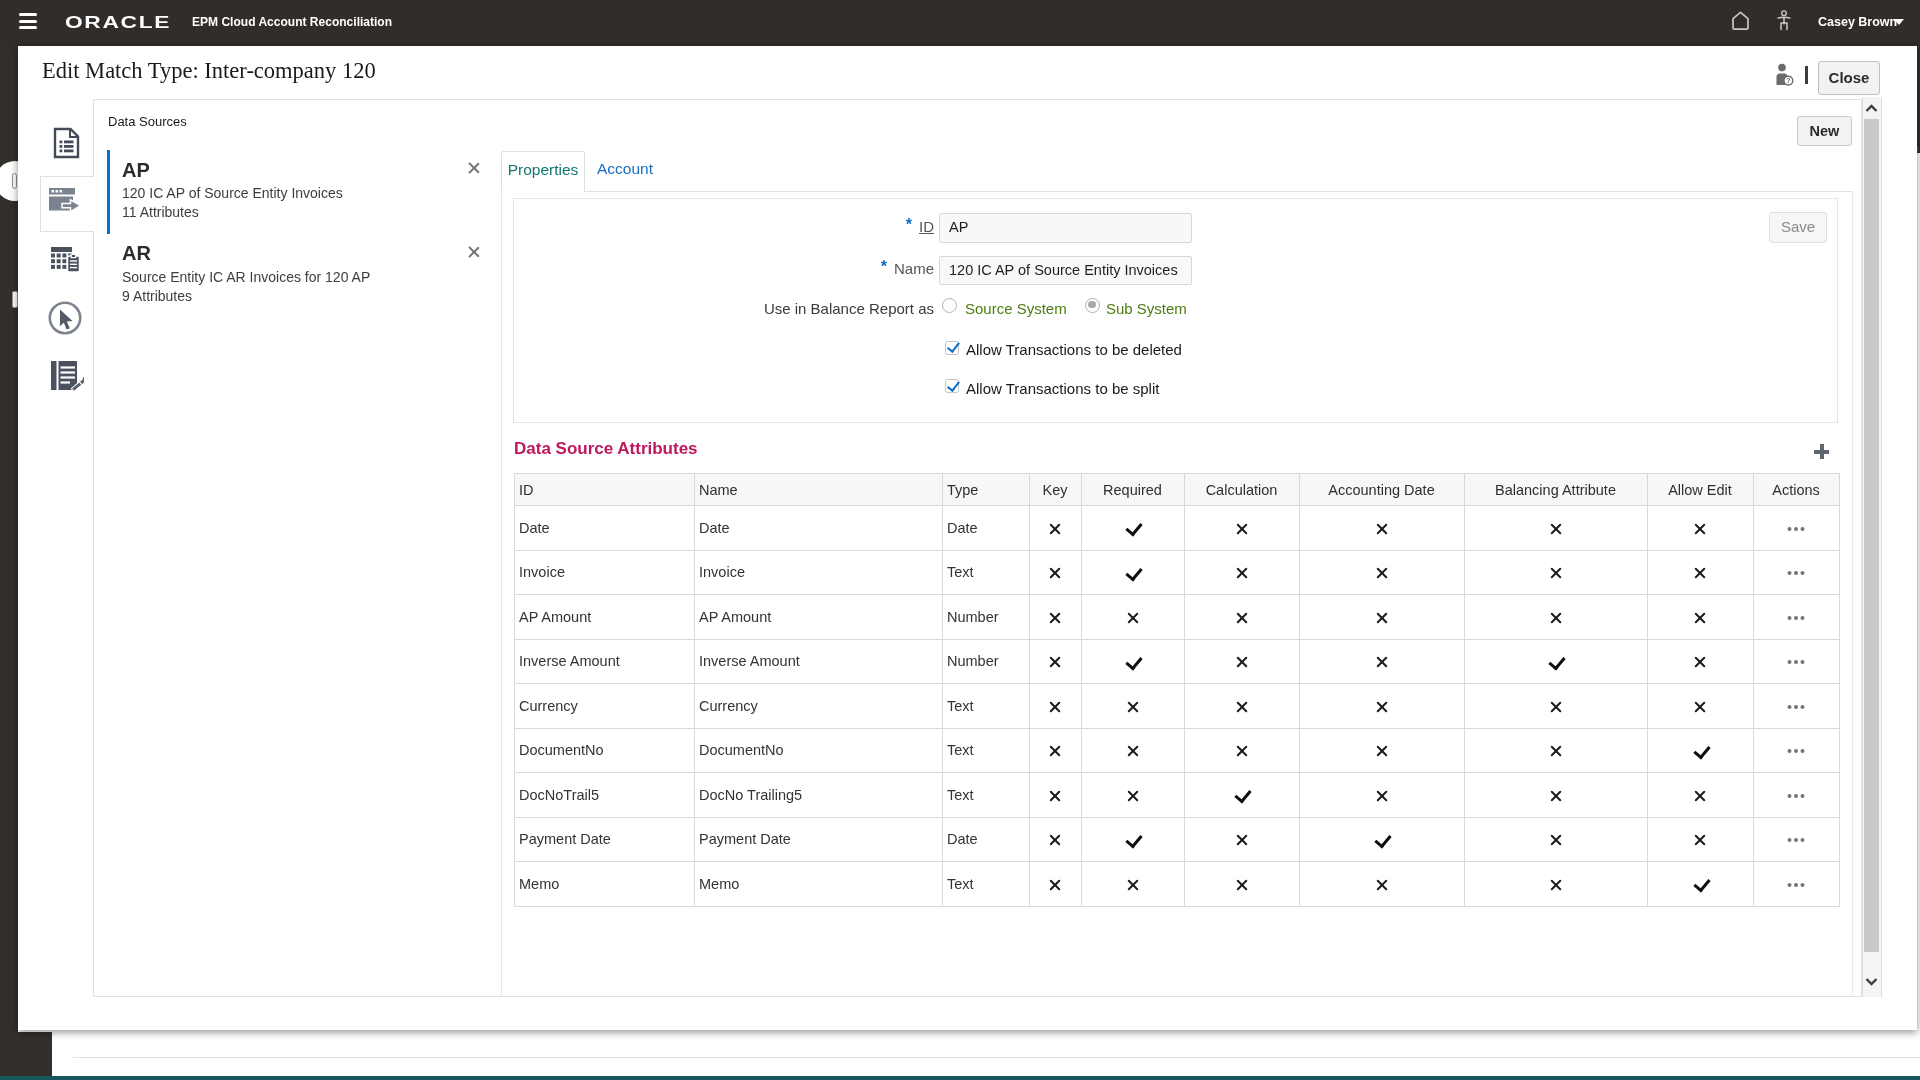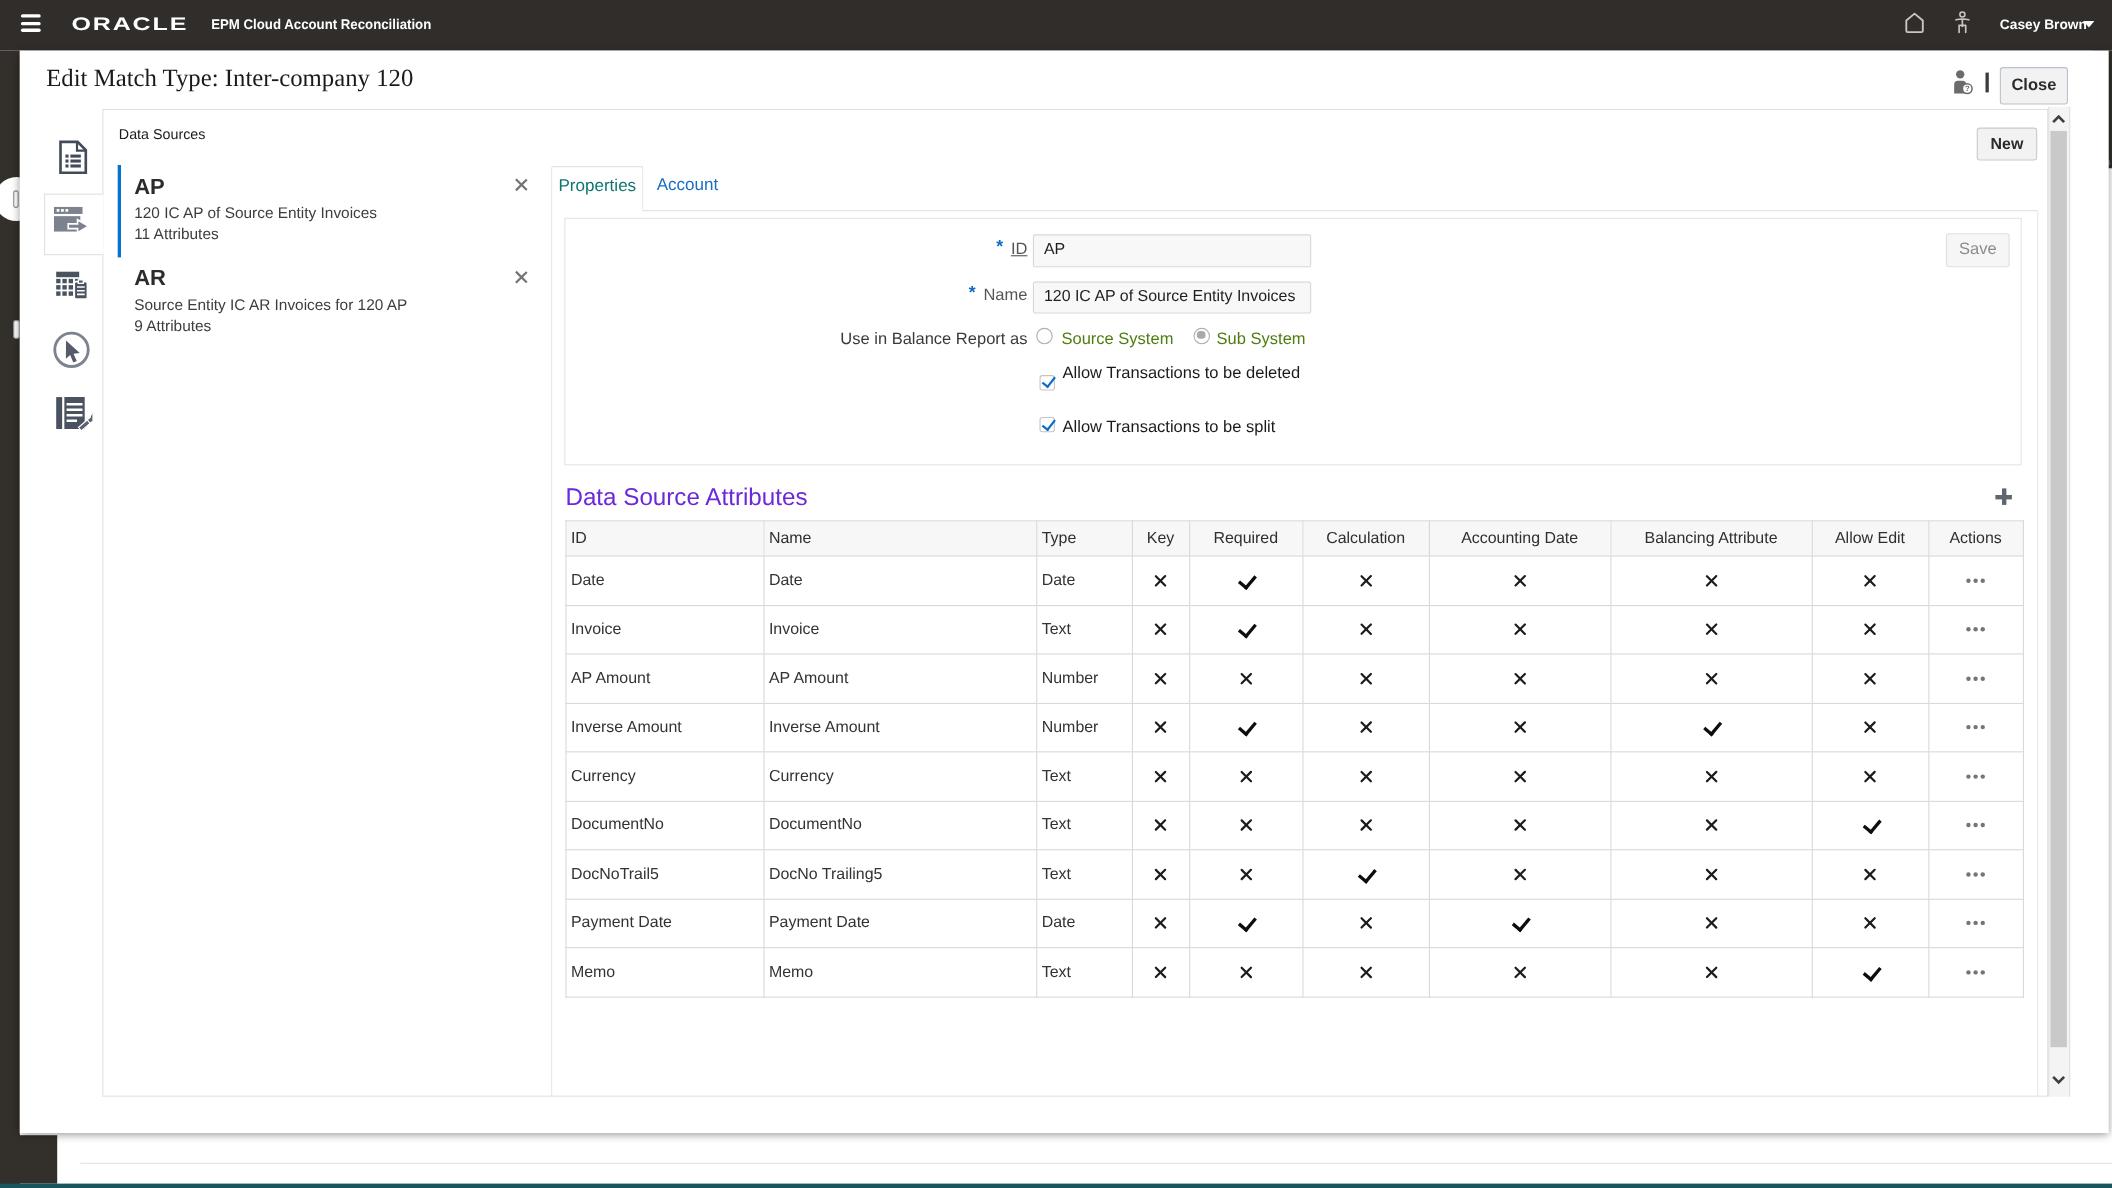--- a/index.html
+++ b/index.html
@@ -71,21 +71,21 @@
   .finput { position:absolute; left:425px; width:253px; height:29.5px; border:1px solid #d8d8d8; border-radius:2px;
      background:#f8f8f8; font-size:14.5px; color:#1f1f1f; line-height:27px; padding-left:9px; white-space:nowrap; }
   .radio { position:absolute; width:15px; height:15px; border:1.6px solid #b0b0b0; border-radius:50%; background:#fff; }
   .radio.sel::after { content:""; position:absolute; left:2.1px; top:2.1px; width:7.5px; height:7.5px; border-radius:50%; background:#a9a9a9; }
   .rlabel { position:absolute; font-size:15px; color:#4d7c0f; white-space:nowrap; }
   .cb { position:absolute; width:14px; height:14px; background:#fff; border:1.4px solid #c4c4c4; border-radius:2.5px; }
   .cb::after { content:""; position:absolute; left:3.6px; top:-1.5px; width:4.6px; height:10px;
      border-right:2.7px solid #0e6bc7; border-bottom:2.7px solid #0e6bc7; transform:rotate(38deg); }
   .cblabel { position:absolute; font-size:15px; color:#1a1a1a; white-space:nowrap; }
   
-  #attr-head { position:absolute; left:420px; top:339px; font-size:22px; font-weight:400; color:#6d28d9; }
+  #attr-head { position:absolute; left:420px; top:339px; font-size:17px; font-weight:700; color:#be185d; }
   #plus { position:absolute; left:1720px; top:344px; width:15px; height:15px; }
   #plus::before { content:""; position:absolute; left:0; top:5.5px; width:15px; height:4px; background:#5f6670; }
   #plus::after { content:""; position:absolute; left:5.5px; top:0; width:4px; height:15px; background:#5f6670; }
   
   #tbl { position:absolute; left:419.5px; top:373px; border-collapse:collapse; table-layout:fixed; }
   #tbl th, #tbl td { border:1px solid #d9d9d9; font-weight:400; overflow:hidden; white-space:nowrap; }
   #tbl th { height:32px; background:#f7f7f7; font-size:14.5px; color:#2f2f2f; }
   #tbl td { height:44.5px; font-size:14.5px; color:#333; }
   #tbl .l { text-align:left; padding-left:4.5px; }
   #tbl .c { text-align:center; }
@@ -232,21 +232,21 @@
         <div class="flabel" style="top:18.5px;text-decoration:underline;"><span class="fstar">*</span>ID</div>
         <div class="finput" style="top:14px;">AP</div>
         <div class="flabel" style="top:60.5px;"><span class="fstar">*</span>Name</div>
         <div class="finput" style="top:56.5px;">120 IC AP of Source Entity Invoices</div>
         <div class="flabel" style="top:101px; color:#3a3a3a;">Use in Balance Report as</div>
         <div class="radio" style="left:428px; top:98.5px;"></div>
         <div class="rlabel" style="left:451px; top:101px;">Source System</div>
         <div class="radio sel" style="left:571px; top:98.5px;"></div>
         <div class="rlabel" style="left:592px; top:101px;">Sub System</div>
         <div class="cb" style="left:431px; top:141.5px;"></div>
-        <div class="cblabel" style="left:452px; top:132px;">Allow Transactions to be deleted</div>
+        <div class="cblabel" style="left:452px; top:142px;">Allow Transactions to be deleted</div>
         <div class="cb" style="left:431px; top:180px;"></div>
         <div class="cblabel" style="left:452px; top:180.5px;">Allow Transactions to be split</div>
       </div>
 
       <div id="attr-head">Data Source Attributes</div>
       <div id="plus"></div>
 
       <table id="tbl">
         <colgroup>
           <col style="width:180px">

